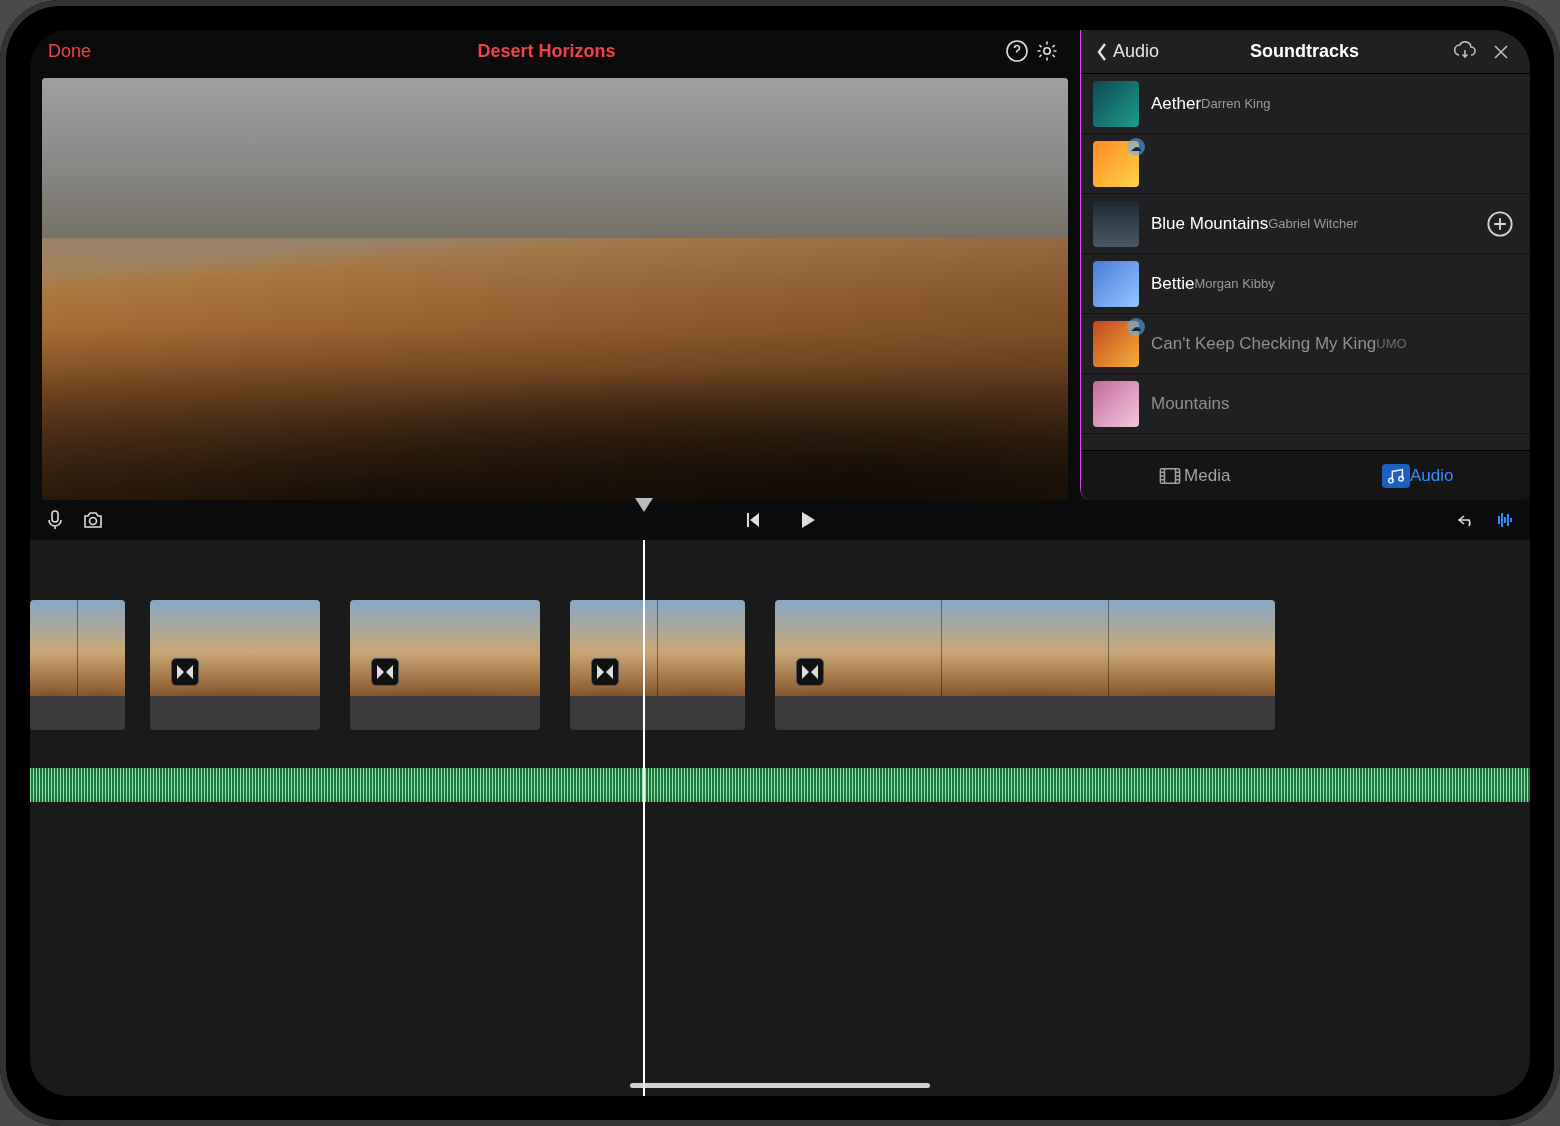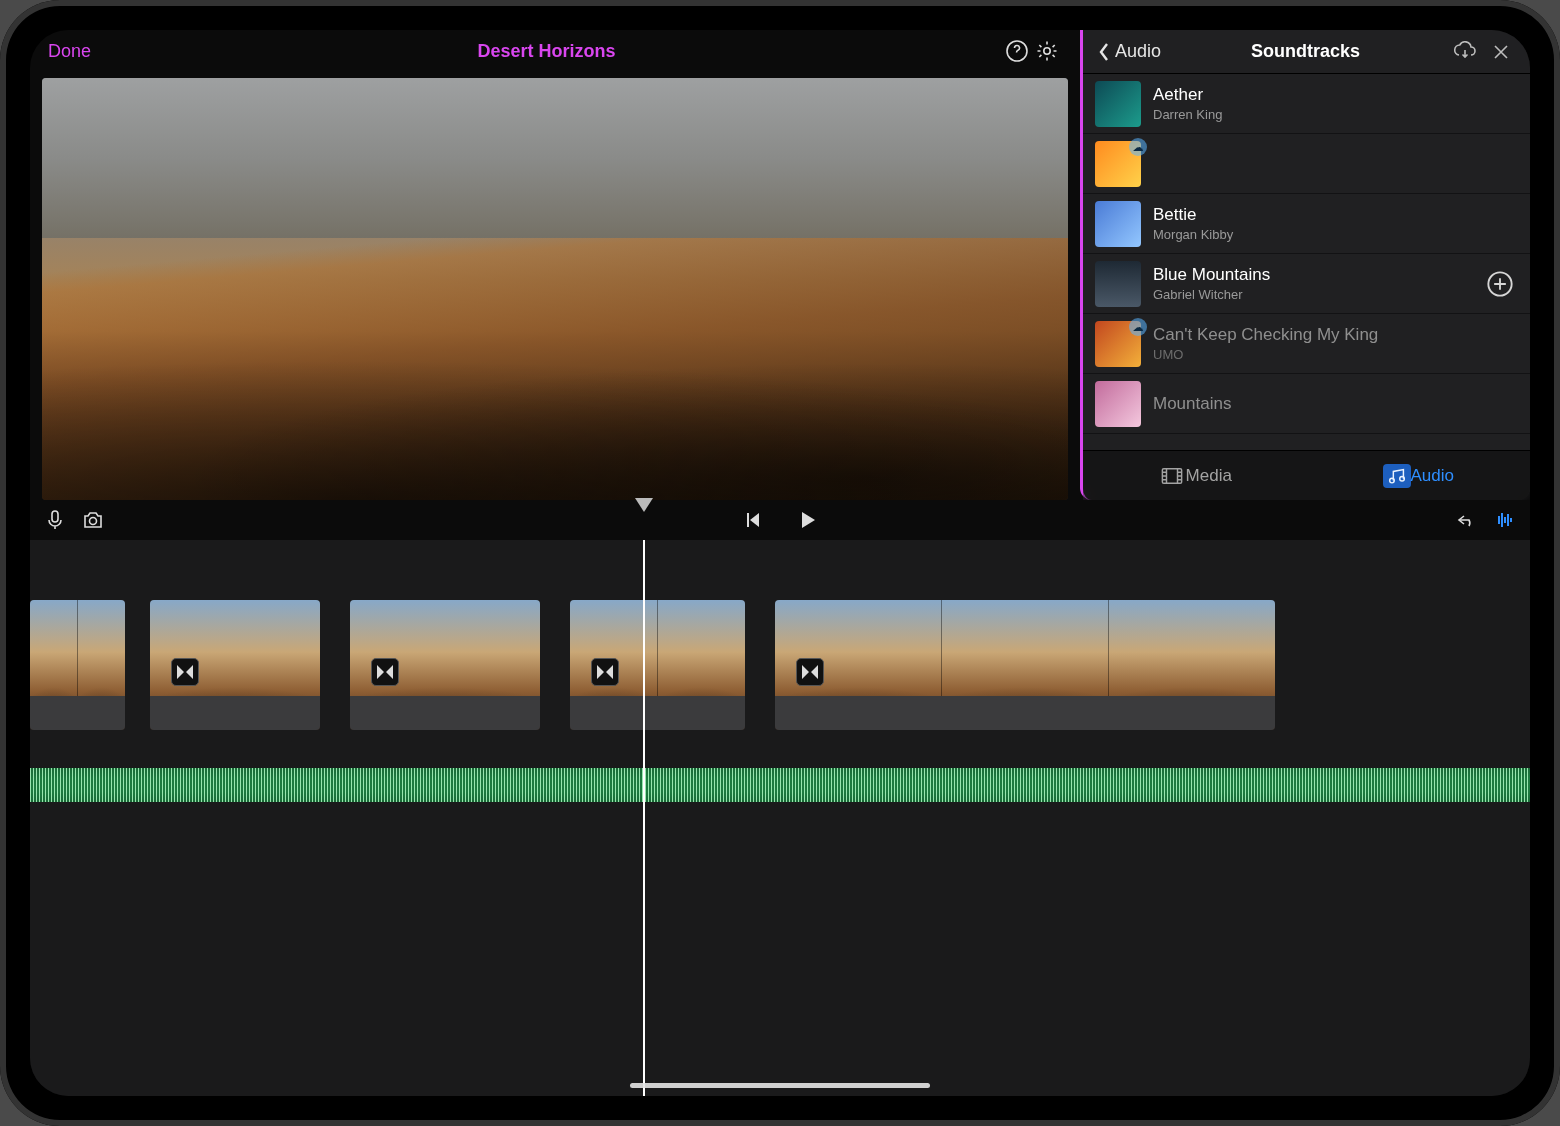--- a/index.html
+++ b/index.html
@@ -38,34 +38,34 @@
     gap: 0;
   }
   .preview-col {
     flex: 1 1 62%;
     display: flex;
     flex-direction: column;
   }
   .side-col {
     flex: 0 0 450px;
     background: #202022;
-    border-left: 3px solid #d946ef;
+    border-left: 1px solid #d946ef;
     display: flex;
     flex-direction: column;
     border-radius: 0 0 12px 12px;
     overflow: hidden;
   }
 
   
   .preview-header {
     height: 42px;
     display: flex;
     align-items: center;
     padding: 0 18px;
-    color: #d946ef;
+    color: #ef4444;
     font-size: 18px;
   }
   .preview-header .title {
     flex: 1;
     text-align: center;
     font-weight: 600;
   }
   .icon-btn {
     width: 30px; height: 30px;
     display: flex; align-items: center; justify-content: center;
@@ -139,21 +139,21 @@
     border-bottom: 1px solid #121214;
     cursor:pointer;
     position:relative;
   }
   .track-row .art {
     width: 46px; height:46px; border-radius:4px;
     background: #555;
     position:relative;
     overflow:hidden;
   }
-  .track-row .meta { flex:1; display:flex; flex-direction:column; }
+  .track-row .meta { flex:1; display:flex; flex-direction:row; }
   .track-row .name { font-size: 17px; color:#fff; }
   .track-row .artist { font-size: 13px; color:#9a9a9a; margin-top:2px;}
   .track-row.dim .name { color:#8f8f8f;}
   .track-row.dim .artist { color:#6d6d6d;}
   .track-row .trailing {
     width:36px; height:36px; display:flex; align-items:center; justify-content:center;
     color:#d6d6d6;
   }
   .track-row .trailing svg{ width:28px; height:28px; stroke:currentColor; fill:none; stroke-width:1.6;}
   .track-row .cloud-badge{
@@ -369,39 +369,39 @@
                 <span class="artist">Darren King</span>
               </div>
               <div class="trailing"></div>
             </div>
             <div class="track-row dim">
               <div class="art c2"></div>
               <span class="cloud-badge">☁</span>
               <div class="trailing"></div>
             </div>
             <div class="track-row">
-              <div class="art c3"></div>
-              <div class="meta">
-                <span class="name">Bettie</span>
-                <span class="artist">Morgan Kibby</span>
-              </div>
-              <div class="trailing"></div>
-            </div>
-            <div class="track-row">
               <div class="art c4"></div>
               <div class="meta">
                 <span class="name">Blue Mountains</span>
                 <span class="artist">Gabriel Witcher</span>
               </div>
               <div class="trailing">
                 <svg viewBox="0 0 24 24">
                   <circle cx="12" cy="12" r="10"></circle>
                   <path d="M12 7v10M7 12h10"></path>
                 </svg>
               </div>
+            </div>
+            <div class="track-row">
+              <div class="art c3"></div>
+              <div class="meta">
+                <span class="name">Bettie</span>
+                <span class="artist">Morgan Kibby</span>
+              </div>
+              <div class="trailing"></div>
             </div>
             <div class="track-row dim">
               <div class="art c5"></div>
               <span class="cloud-badge">☁</span>
               <div class="meta">
                 <span class="name">Can't Keep Checking My King</span>
                 <span class="artist">UMO</span>
               </div>
               <div class="trailing"></div>
             </div>

